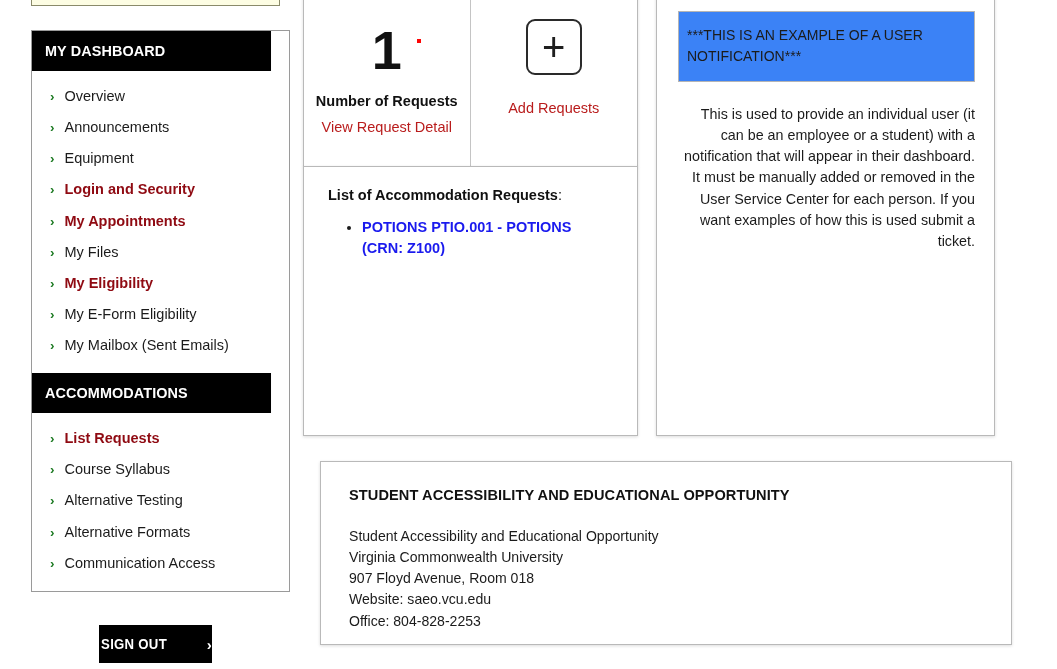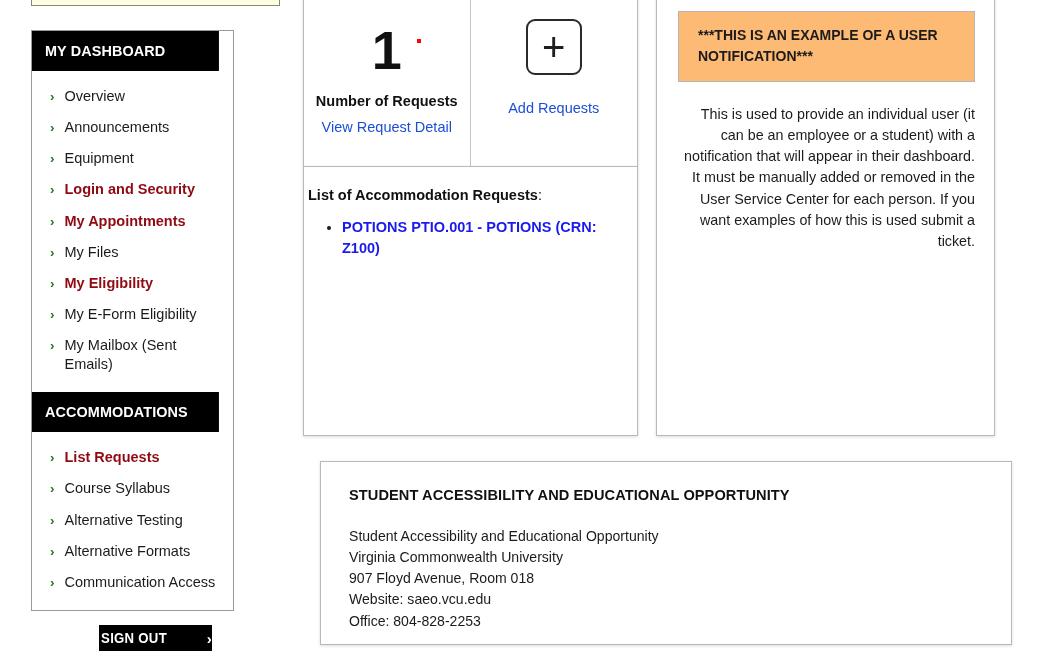--- a/index.html
+++ b/index.html
@@ -28,21 +28,21 @@
     height: 30px;
     background: #fdfde3;
     border: 1px solid #8a8a6a;
   }
 
   
   .sidebar {
     position: absolute;
     left: 31px;
     top: 30px;
-    width: 203px;
+    width: 259px;
     background: #ffffff;
     border: 1px solid #9a9a9a;
   }
 
   .sidebar-header {
     background: #000000;
     color: #ffffff;
     font-size: 15.5px;
     font-weight: bold;
     letter-spacing: 0.1px;
@@ -79,21 +79,21 @@
     color: #8f0a12;
     font-weight: bold;
   }
 
   
   .signout {
     position: absolute;
     left: 99px;
     top: 625px;
     width: 113px;
-    height: 26px;
+    height: 38px;
     background: #000000;
     color: #ffffff;
     display: flex;
     align-items: center;
     justify-content: space-between;
     gap: 13px;
     font-size: 14px;
     font-weight: bold;
     letter-spacing: 0.3px;
     cursor: pointer;
@@ -132,21 +132,21 @@
     margin-bottom: 16px;
   }
   .stat-caption {
     font-size: 14.5px;
     font-weight: bold;
     color: #111111;
     margin-bottom: 10px;
   }
   .stat-link {
     font-size: 14.5px;
-    color: #1d4ed8;
+    color: #b91c1c;
     cursor: pointer;
   }
 
   .red-dot {
     position: absolute;
     left: 113px;
     top: 46px;
     width: 4px;
     height: 4px;
     background: #fd0505;
@@ -165,21 +165,21 @@
     cursor: pointer;
   }
   .plus-box .plus-glyph {
     font-size: 40px;
     font-weight: 300;
     line-height: 0.72;
     color: #1f1f1f;
   }
 
   
-  .list-card { left: 303px; top: 166px; width: 335px; height: 270px; padding: 20px 22px 0 4px; }
+  .list-card { left: 303px; top: 166px; width: 335px; height: 270px; padding: 20px 22px 0 24px; }
 
   .list-title {
     font-size: 14.5px;
     font-weight: bold;
     color: #111111;
     margin-bottom: 14px;
   }
   .list-title .colon { font-weight: normal; }
 
   .req-list { list-style: disc; padding-left: 34px; }
@@ -190,25 +190,25 @@
     font-weight: bold;
     color: #1a1aee;
     line-height: 1.42;
     cursor: pointer;
   }
 
   
   .notif-card { left: 656px; top: -8px; width: 339px; height: 444px; padding: 18px 19px 0 21px; }
 
   .notif-banner {
-    background: #fdba74;
+    background: #3b82f6;
     border: 1px solid #b5b5b5;
-    padding: 13px 16px 14px 19px;
+    padding: 13px 16px 14px 8px;
     font-size: 14px;
-    font-weight: bold;
+    font-weight: normal;
     color: #1b1b1b;
     line-height: 1.5;
     margin-bottom: 22px;
   }
 
   .notif-para {
     font-size: 14.3px;
     color: #1b1b1b;
     line-height: 1.48;
     margin-bottom: 20px;

